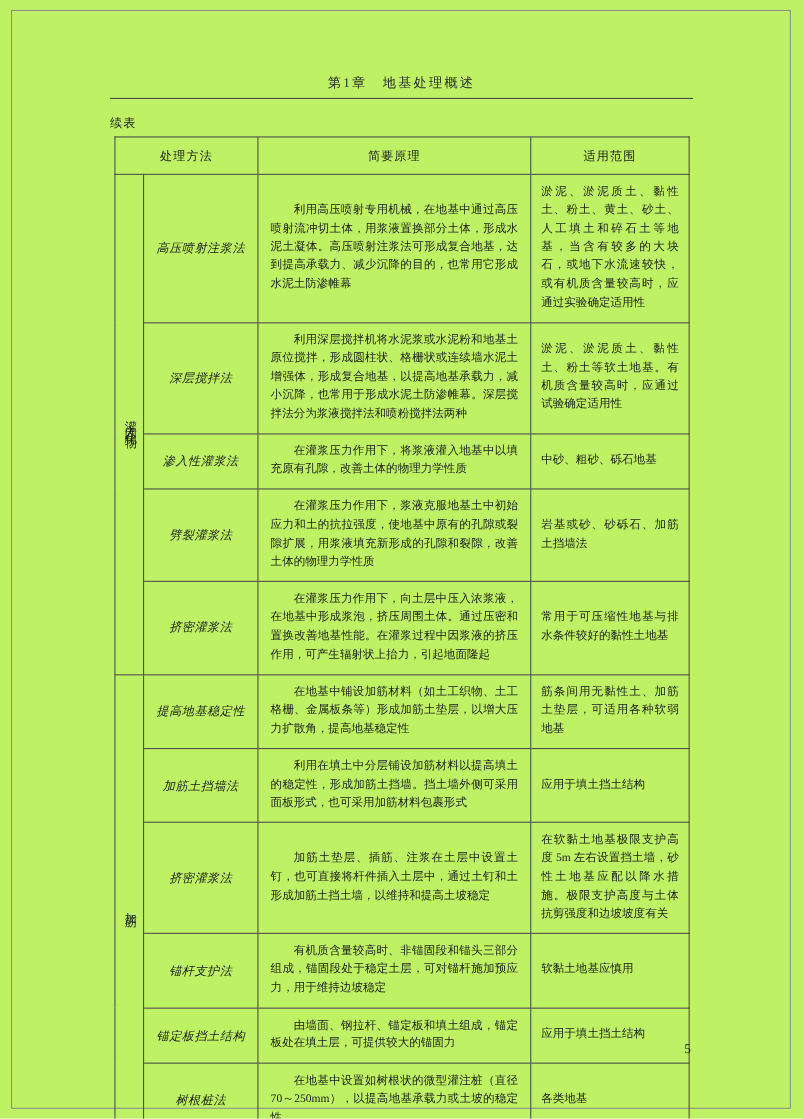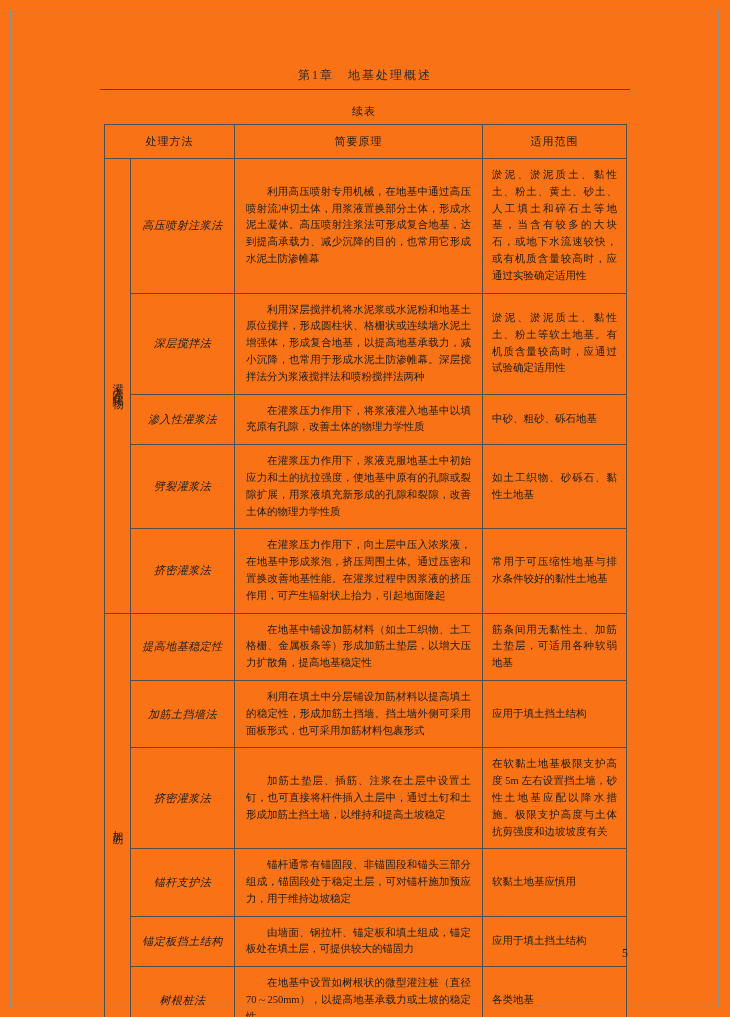--- a/index.html
+++ b/index.html
@@ -2,21 +2,21 @@
 <html><head>
 <meta charset="utf-8">
 <style>
   * { margin: 0; padding: 0; box-sizing: border-box; }
   html, body { background: #ffffff; }
   .page {
     position: relative;
     width: 730px;
     height: 1017px;
     margin: 0 auto;
-    background: #f97316;
+    background: #bef264;
     font-family: "Liberation Serif", "DejaVu Serif", serif;
     color: #1c1c1c;
     overflow: hidden;
   }
   .frame {
     position: absolute;
     left: 10px; top: 9px; right: 11px; bottom: 9px;
     border: 1px solid #8f8f8f;
     pointer-events: none;
   }
@@ -29,21 +29,21 @@
     color: #2a2a2a;
   }
   .header-rule {
     position: absolute;
     top: 89px; left: 100px; width: 530px;
     border-top: 1px solid #4a4a4a;
   }
   .continued {
     position: absolute;
     top: 104px; left: 100px; width: 528px;
-    text-align: center;
+    text-align: left;
     font-size: 11px;
     letter-spacing: 1px;
   }
   .table-wrap {
     position: absolute;
     top: 124px; left: 104px; width: 522px;
   }
   table {
     border-collapse: collapse;
     width: 100%;
@@ -137,21 +137,21 @@
           <td class="scope">淤泥、淤泥质土、黏性土、粉土等软土地基。有机质含量较高时，应通过试验确定适用性</td>
         </tr>
         <tr>
           <td class="method">渗入性灌浆法</td>
           <td class="principle">在灌浆压力作用下，将浆液灌入地基中以填充原有孔隙，改善土体的物理力学性质</td>
           <td class="scope">中砂、粗砂、砾石地基</td>
         </tr>
         <tr>
           <td class="method">劈裂灌浆法</td>
           <td class="principle">在灌浆压力作用下，浆液克服地基土中初始应力和土的抗拉强度，使地基中原有的孔隙或裂隙扩展，用浆液填充新形成的孔隙和裂隙，改善土体的物理力学性质</td>
-          <td class="scope">如土工织物、砂砾石、黏性土地基</td>
+          <td class="scope">岩基或砂、砂砾石、加筋土挡墙法</td>
         </tr>
         <tr>
           <td class="method">挤密灌浆法</td>
           <td class="principle">在灌浆压力作用下，向土层中压入浓浆液，在地基中形成浆泡，挤压周围土体。通过压密和置换改善地基性能。在灌浆过程中因浆液的挤压作用，可产生辐射状上抬力，引起地面隆起</td>
           <td class="scope">常用于可压缩性地基与排水条件较好的黏性土地基</td>
         </tr>
 
         <tr>
           <td class="group-cell" rowspan="6">
             <span class="group-label">加筋</span>
@@ -165,21 +165,21 @@
           <td class="principle">利用在填土中分层铺设加筋材料以提高填土的稳定性，形成加筋土挡墙。挡土墙外侧可采用面板形式，也可采用加筋材料包裹形式</td>
           <td class="scope">应用于填土挡土结构</td>
         </tr>
         <tr>
           <td class="method">挤密灌浆法</td>
           <td class="principle">加筋土垫层、插筋、注浆在土层中设置土钉，也可直接将杆件插入土层中，通过土钉和土形成加筋土挡土墙，以维持和提高土坡稳定</td>
           <td class="scope">在软黏土地基极限支护高度 5m 左右设置挡土墙，砂性土地基应配以降水措施。极限支护高度与土体抗剪强度和边坡坡度有关</td>
         </tr>
         <tr>
           <td class="method">锚杆支护法</td>
-          <td class="principle">锚杆通常有锚固段、非锚固段和锚头三部分组成，锚固段处于稳定土层，可对锚杆施加预应力，用于维持边坡稳定</td>
+          <td class="principle">有机质含量较高时、非锚固段和锚头三部分组成，锚固段处于稳定土层，可对锚杆施加预应力，用于维持边坡稳定</td>
           <td class="scope">软黏土地基应慎用</td>
         </tr>
         <tr>
           <td class="method">锚定板挡土结构</td>
           <td class="principle">由墙面、钢拉杆、锚定板和填土组成，锚定板处在填土层，可提供较大的锚固力</td>
           <td class="scope">应用于填土挡土结构</td>
         </tr>
         <tr>
           <td class="method">树根桩法</td>
           <td class="principle">在地基中设置如树根状的微型灌注桩（直径70～250mm），以提高地基承载力或土坡的稳定性</td>

